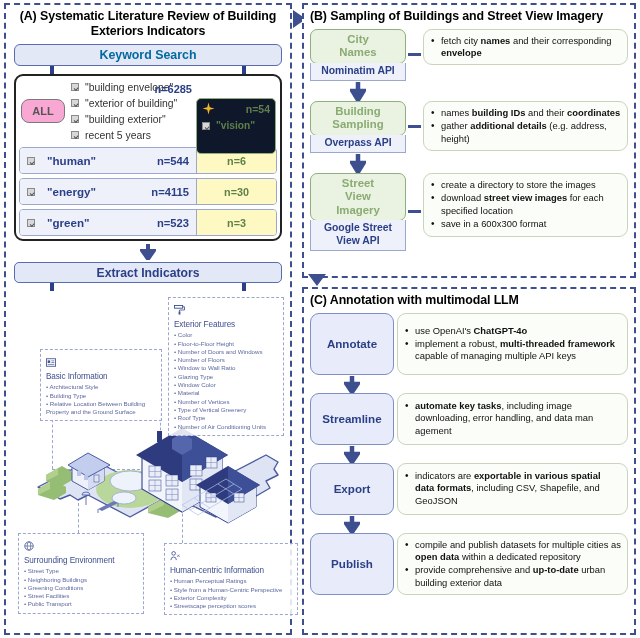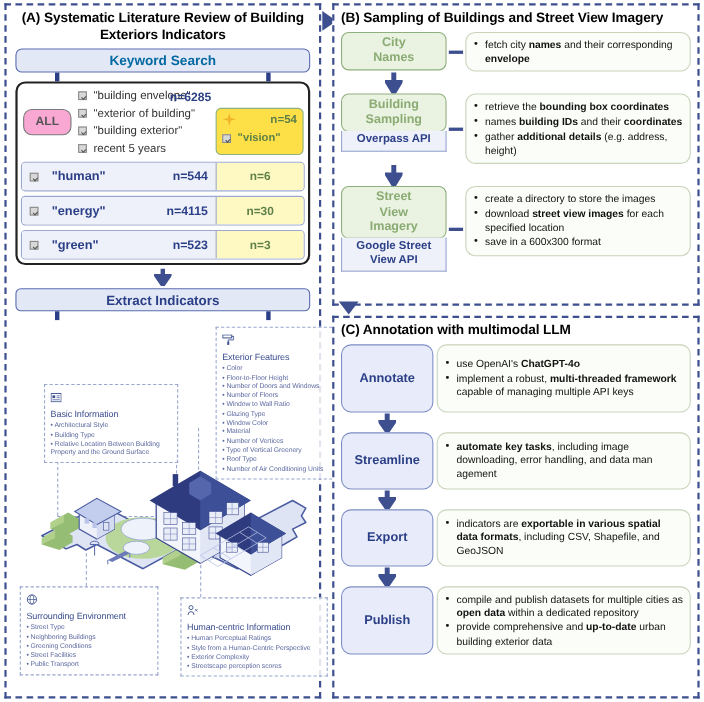--- a/index.html
+++ b/index.html
@@ -99,24 +99,24 @@
     transform: rotate(-45deg);
   }
   .all-top-n {
     position: absolute; right: 88px; top: 7px;
     font-size: 11px; font-weight: bold; color: #2b3f86;
   }
 
   .vision-box {
     position: absolute;
     right: 4px; top: 22px;
-    width: 80px; height: 43px;
+    width: 80px; height: 56px;
     border: 1.2px solid #8fb07e;
     border-radius: 5px;
-    background: #fde047;
+    background: #0f172a;
     padding: 3px 5px;
   }
   .vision-top { display: flex; align-items: center; justify-content: space-between; }
   .star { width: 13px; height: 13px; }
   .vision-n { font-size: 10.5px; font-weight: bold; color: #5f8048; }
   .vision-term {
     margin-top: 5px;
     display: flex; align-items: center;
     font-size: 10.2px; font-weight: bold; color: #5f8048;
   }
@@ -180,21 +180,21 @@
   .ind-list li {
     list-style: none;
     font-size: 6.2px; color: #5d6aa0;
     line-height: 1.34; letter-spacing: -0.05px;
     white-space: nowrap;
   }
   .ind-list li::before { content: "• "; }
   .ind-list li.cont::before { content: ""; }
 
   #box-basic    { left: 28px;  top: 58px;  width: 122px; }
-  #box-exterior { left: 184px; top: 6px;   width: 116px; }
+  #box-exterior { left: 156px; top: 6px;   width: 116px; }
   #box-surround { left: 6px;   top: 242px; width: 126px; }
   #box-human    { left: 152px; top: 252px; width: 134px; }
 
   .ind-conn { position: absolute; border-left: 1px dashed #9aa8cf; }
   .ind-conn-h { position: absolute; border-top: 1px dashed #9aa8cf; }
 
   #iso { position: absolute; left: 18px; top: 118px; }
 
   
   .flow { padding: 2px 6px 4px 6px; }
@@ -543,20 +543,21 @@
   </svg>
 
   <div class="panel" id="panel-b">
     <div class="panel-title">(B) Sampling of Buildings and Street View Imagery</div>
 
     <div class="flow">
 
       <div class="flow-row">
         <div class="stage-b">
           <div class="name">City Names</div>
+          <div class="api">Nominatim API</div>
         </div>
         <div class="dash-link"></div>
         <div class="bullet-card">
           <ul>
               <li><span>fetch city </span><b>names</b><span> and their corresponding </span><b>envelope</b></li>
             </ul>
         </div>
       </div>
 
       <div class="v-arrow">
@@ -568,21 +569,20 @@
       </div>
 
       <div class="flow-row">
         <div class="stage-b">
           <div class="name">Building Sampling</div>
           <div class="api">Overpass API</div>
         </div>
         <div class="dash-link"></div>
         <div class="bullet-card">
           <ul>
-              <li><span>retrieve the </span><b>bounding box coordinates</b></li>
               <li><span>names </span><b>building IDs</b><span> and their </span><b>coordinates</b></li>
               <li><span>gather </span><b>additional details</b><span> (e.g. address, height)</span></li>
             </ul>
         </div>
       </div>
 
       <div class="v-arrow">
         <div class="sp">
           <svg width="16" height="20" viewBox="0 0 16 20">
             <path d="M8 1 L8 10 M8 19 L2.5 10 L13.5 10 Z" stroke="#3d4f8f" stroke-width="4.5" fill="#3d4f8f"></path>

